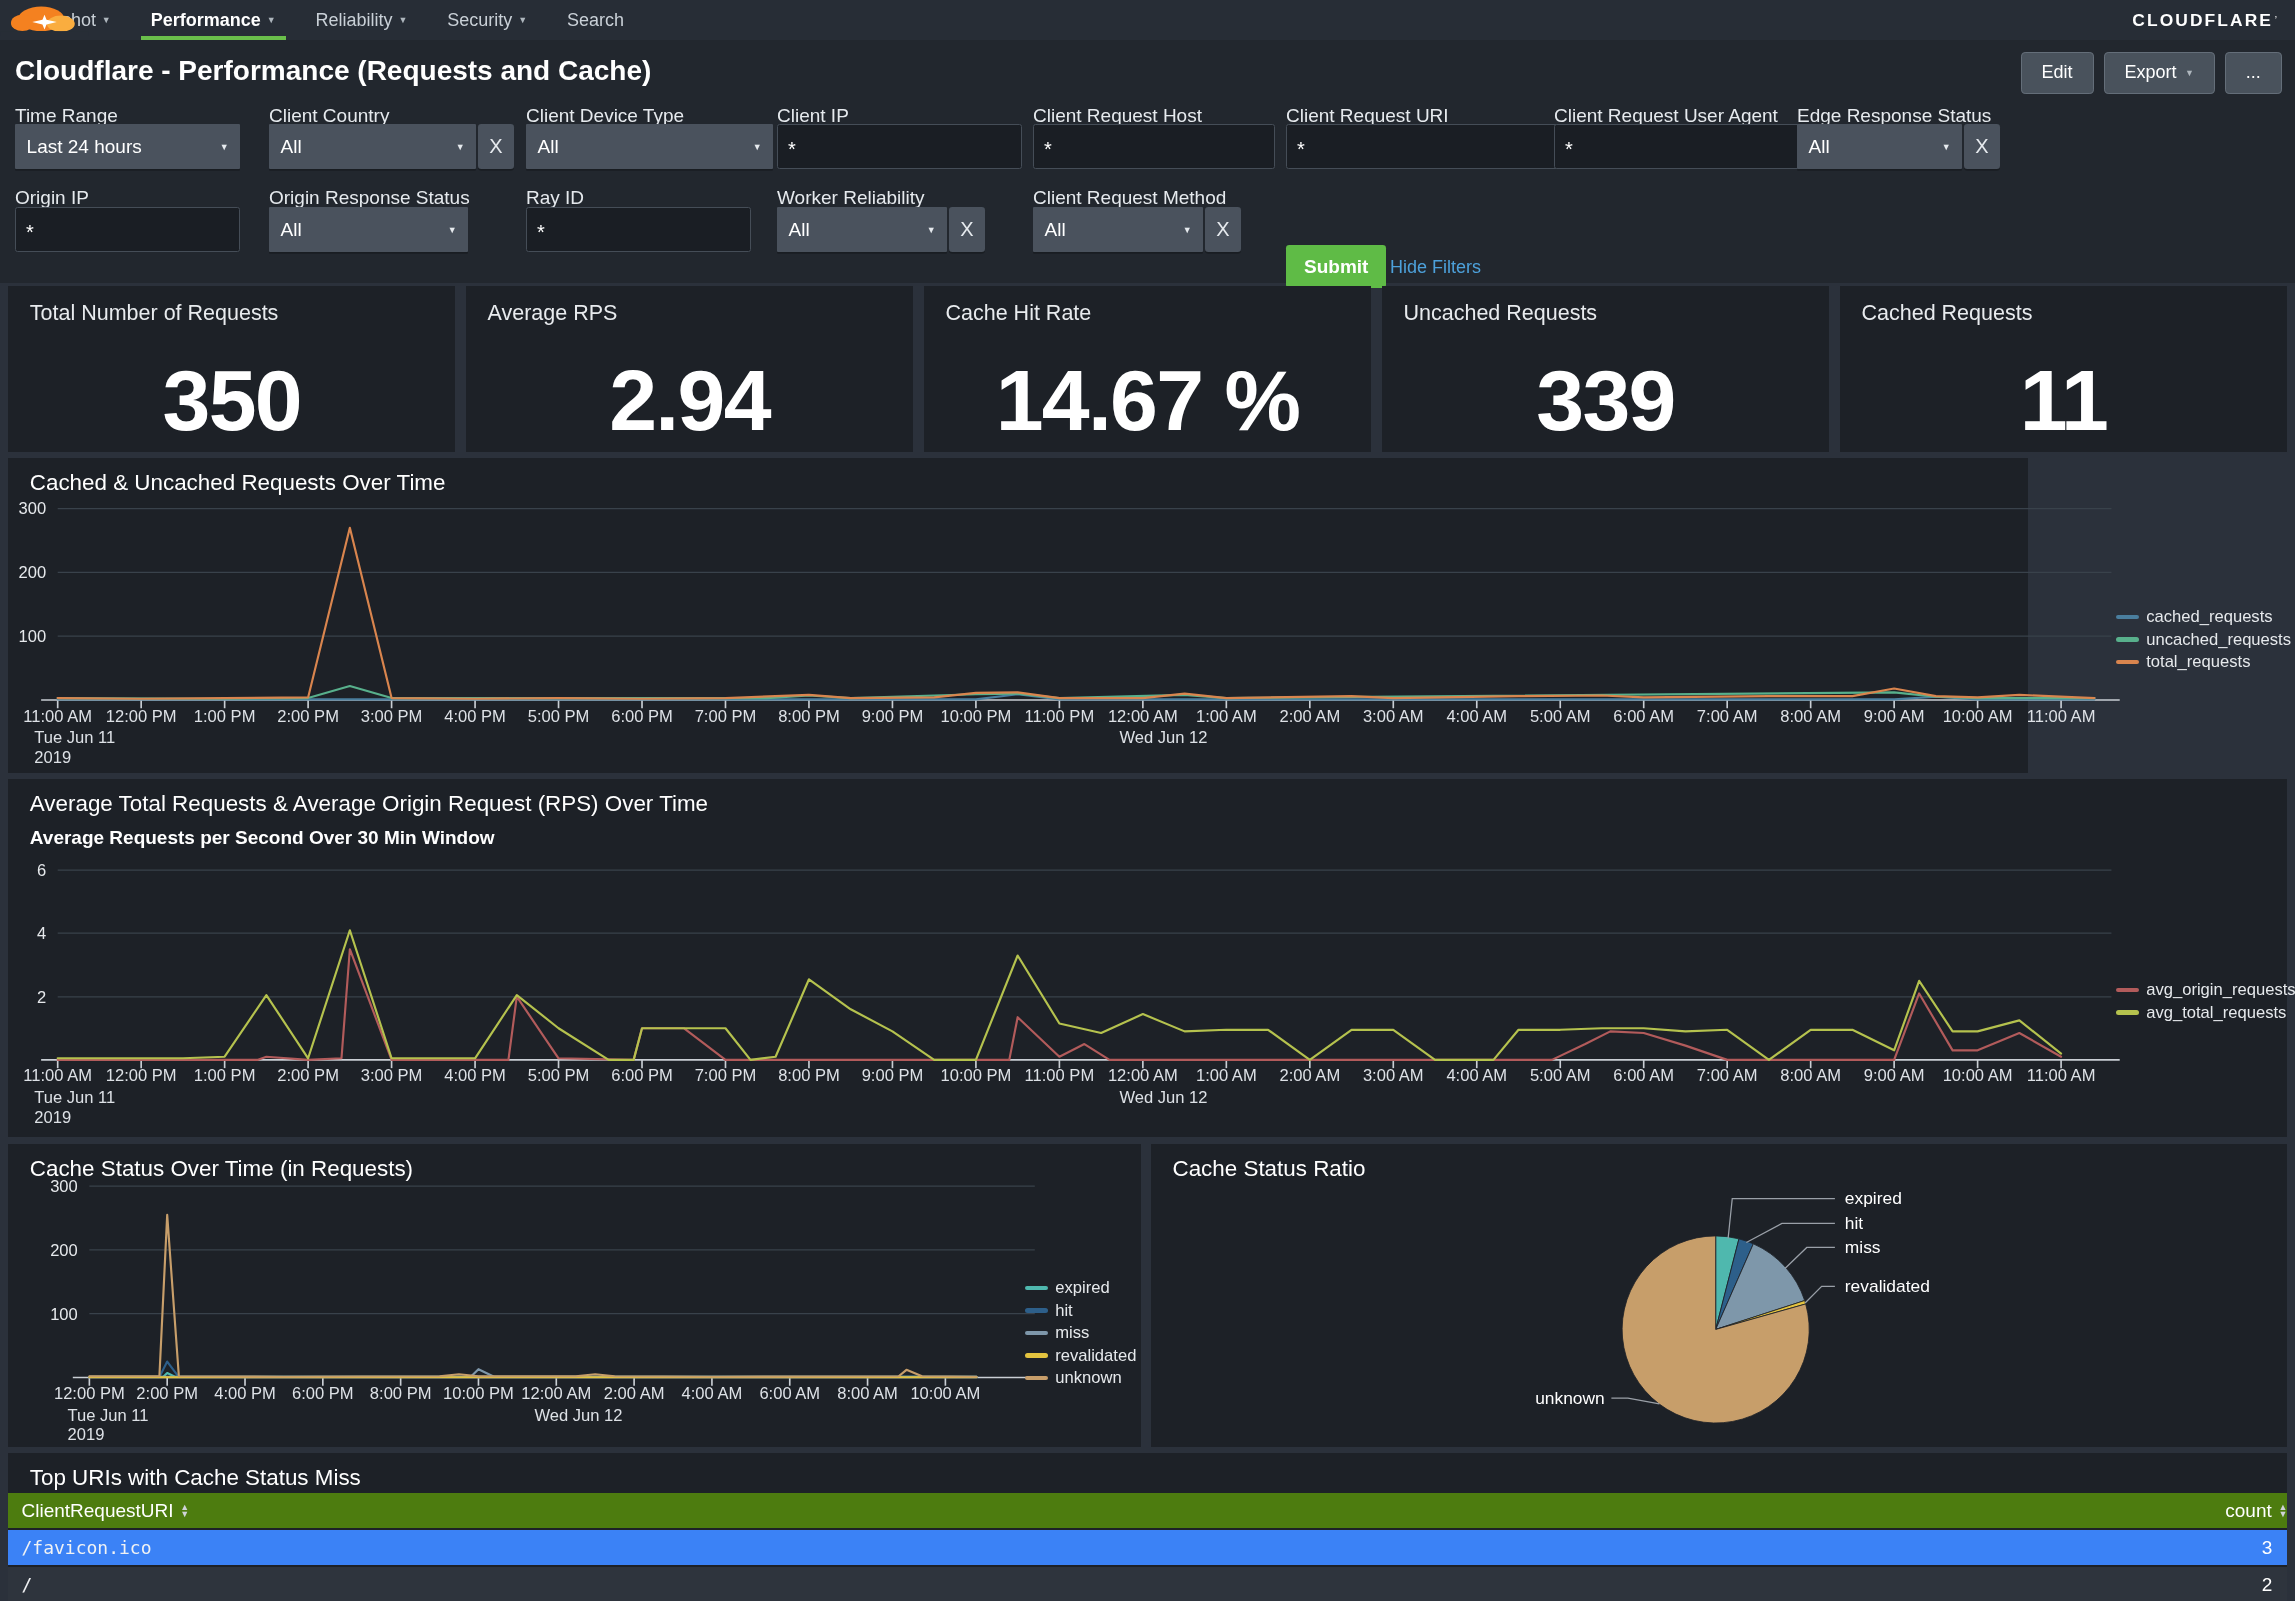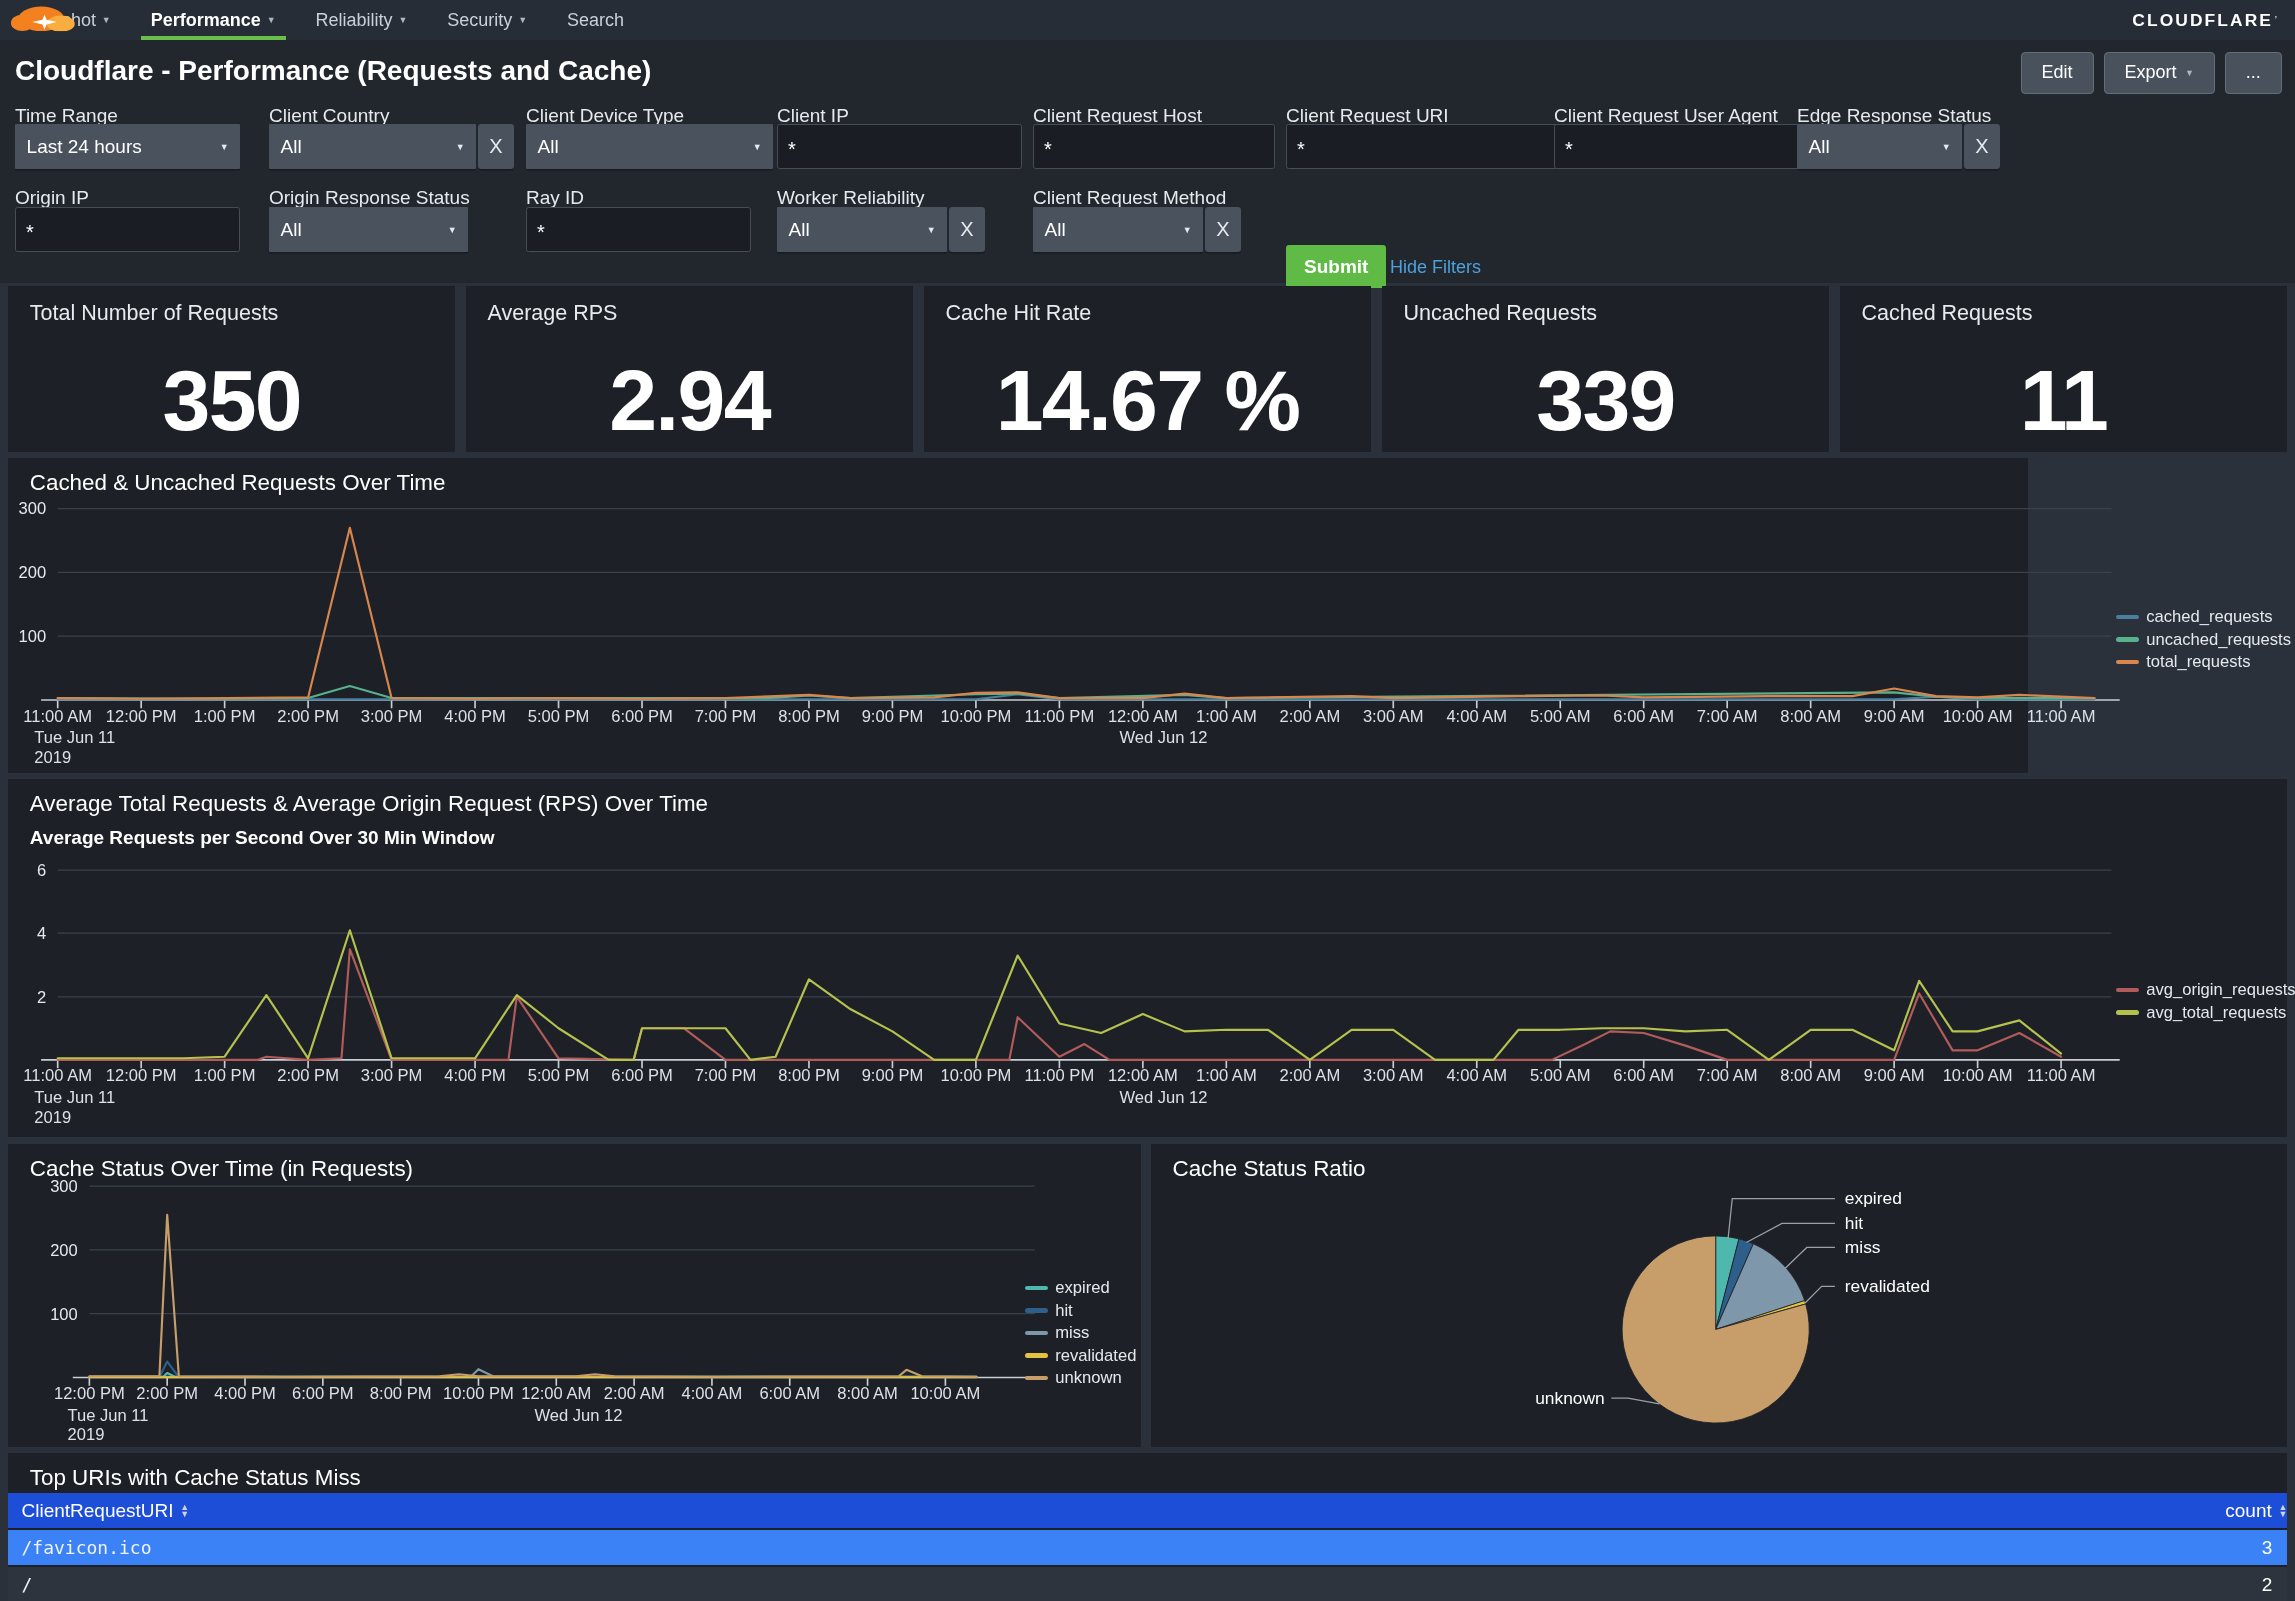--- a/index.html
+++ b/index.html
@@ -40,21 +40,21 @@
   .kpi-title{position:absolute;left:21.5px;top:15px;font-size:21.5px;color:#e8ebee;}
   .kpi-value{position:absolute;left:0;right:0;top:65px;text-align:center;font-size:86px;font-weight:800;
              letter-spacing:-1.7px;color:#fff;}
   .legend{position:absolute;display:flex;flex-direction:column;gap:2.5px;}
   .legend-item{display:flex;align-items:center;gap:7.5px;cursor:pointer;}
   .legend-swatch{width:22.4px;height:4.1px;border-radius:2.5px;flex:0 0 auto;}
   .legend-label{font-size:16.6px;color:#e6e9ec;white-space:nowrap;}
   svg{position:absolute;left:0;top:0;}
   svg text{font-family:"Liberation Sans","DejaVu Sans",sans-serif;}
   
-  #tbl-header{position:absolute;left:0;right:0;top:40px;height:35px;background:#1d4ed8;display:flex;align-items:center;}
+  #tbl-header{position:absolute;left:0;right:0;top:40px;height:35px;background:#4d7c0f;display:flex;align-items:center;}
   .th{font-size:19px;color:#fff;display:flex;align-items:center;gap:6.6px;cursor:pointer;}
   .sort-ic{display:inline-flex;flex-direction:column;line-height:6.6px;font-size:9px;color:#cfd3d8;}
   .trow{position:absolute;left:0;right:0;height:35px;display:flex;align-items:center;}
   .td-uri{font-family:"DejaVu Sans Mono",monospace;font-size:18px;color:#f0f2f4;padding-left:13.2px;flex:1;}
   .td-count{font-size:19px;color:#fff;padding-right:15px;text-align:right;width:248px;}
 </style>
 </head>
 <body>
 
 <div id="nav">

